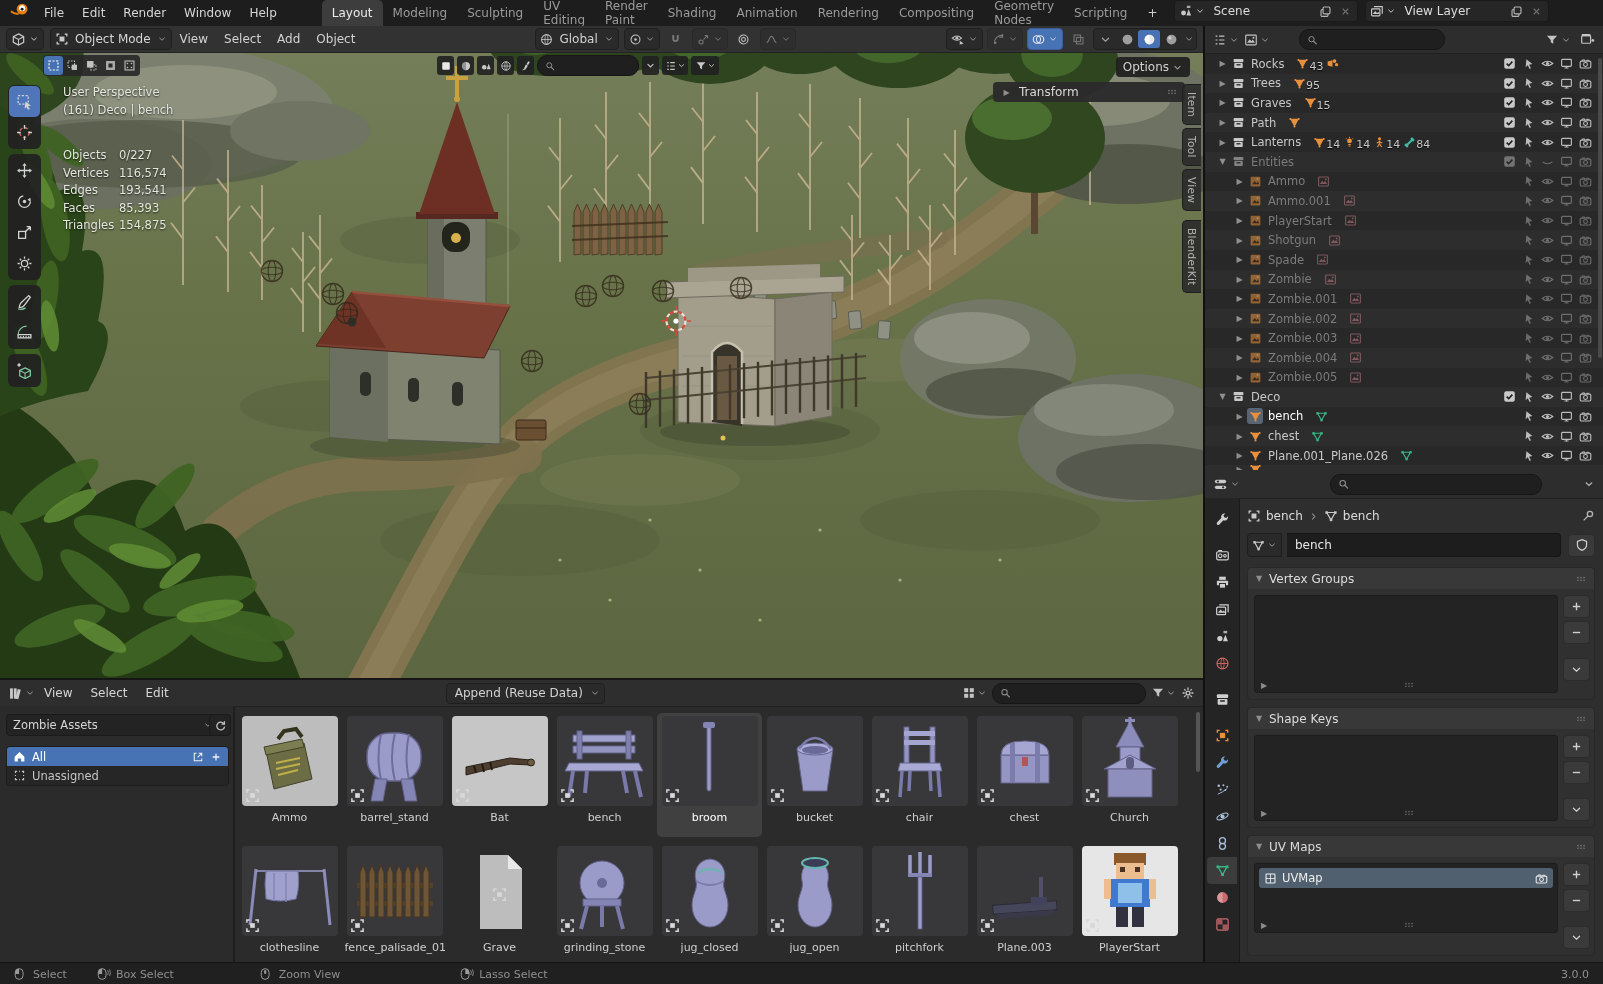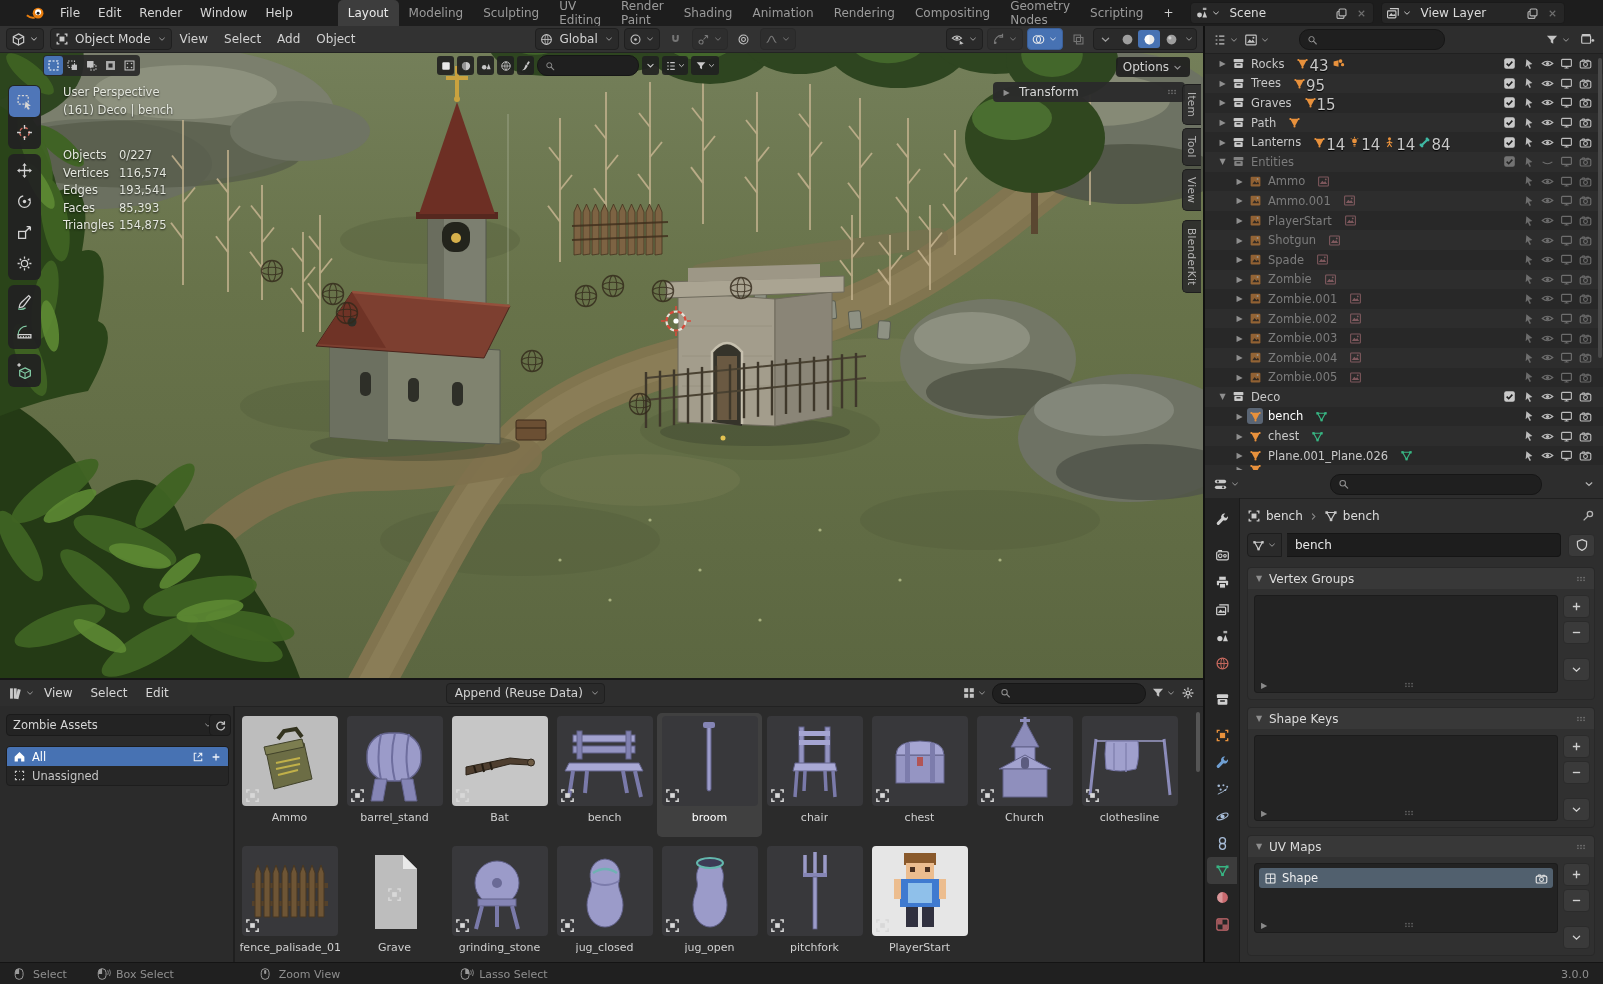--- a/index.html
+++ b/index.html
@@ -2,21 +2,21 @@
 <html><head>
 <meta charset="utf-8">
 <style>
   html,body{margin:0;padding:0;background:#111;}
   #app{position:relative;width:1603px;height:984px;overflow:hidden;background:#1d1d1d;
        font-family:"DejaVu Sans","Liberation Sans",sans-serif;color:#cfcfcf;font-size:12px;
        -webkit-font-smoothing:antialiased;user-select:none;}
   .abs{position:absolute;}
   .row{display:flex;align-items:center;}
   
-  #topbar{left:0;top:0;width:1305px;height:26px;background:#1d1d1d;border-bottom:1px solid #131313;display:flex;align-items:center;margin-left:16px;}
+  #topbar{left:0;top:0;width:1305px;height:26px;background:#1d1d1d;border-bottom:1px solid #131313;display:flex;align-items:flex-start;}
   .tmenu{padding:0 9px;height:26px;display:flex;align-items:center;color:#d6d6d6;cursor:default;}
   .wtab{padding:0 10px;height:26px;display:flex;align-items:center;color:#9b9b9b;}
   .wtab.active{background:#3d3d3d;color:#eaeaea;border-radius:5px 5px 0 0;}
   .tb-widget{display:flex;align-items:center;background:#262626;border:1px solid #1a1a1a;border-radius:4px;height:20px;margin-left:7px;}
   .tb-widget .seg{display:flex;align-items:center;padding:0 4px;height:100%;}
   
   #viewport{left:0;top:26px;width:1203px;height:652px;overflow:hidden;background:#62704a;}
   #vp-h1{left:0;top:0;width:1203px;height:26px;background:#323232;border-bottom:1px solid #232323;display:flex;align-items:center;z-index:5;}
   .vmenu{padding:0 8px;color:#d2d2d2;}
   .chip{display:flex;align-items:center;background:#2a2a2a;border:1px solid #1f1f1f;border-radius:4px;height:20px;padding:0 4px;gap:3px;}
@@ -66,21 +66,21 @@
   #ol-header{height:27px;background:#2d2d2d;border-bottom:1px solid #202020;display:flex;align-items:center;padding:0 8px;gap:5px;}
   #ol-rows{position:absolute;top:28px;left:0;right:0;bottom:0;overflow:hidden;}
   .olrow{height:19.6px;display:flex;align-items:center;font-size:11.5px;color:#c8c8c8;}
   .olrow.stripe{background:rgba(255,255,255,.025);}
   .olrow .nm{margin-left:5px;white-space:nowrap;}
   .olrow.muted .nm{color:#7c7c7c;}
   .olrow .ctr{margin-left:auto;display:flex;align-items:center;padding-right:8px;}
   .ctr span{width:19px;display:flex;justify-content:center;color:#bdbdbd;}
   .olrow.muted .ctr{opacity:.45;}
   .disc{width:15px;display:flex;justify-content:center;color:#8f8f8f;font-size:8px;}
-  .bcount{font-size:15px;color:#c8c8c8;margin:5px 2px 0 -1px;text-shadow:0 1px 1px #000;}
+  .bcount{font-size:11px;color:#c8c8c8;margin:5px 2px 0 -1px;text-shadow:0 1px 1px #000;}
   #props{left:0;top:444px;width:398px;height:492px;background:#2e2e2e;}
   #pr-tabs{position:absolute;left:0;top:28px;bottom:0;width:34px;background:#242424;border-right:1px solid #1b1b1b;display:flex;flex-direction:column;align-items:center;padding-top:8px;gap:0;}
   .ptab{width:30px;height:27px;display:flex;align-items:center;justify-content:center;border-radius:4px 0 0 4px;}
   .ptab.active{background:#3c3c3c;}
   .pgap{height:9px;}
   #pr-header{position:absolute;left:0;top:0;right:0;height:28px;background:#2d2d2d;border-bottom:1px solid #202020;display:flex;align-items:center;padding:0 8px;gap:6px;}
   #pr-content{position:absolute;left:34px;top:28px;right:0;bottom:0;padding:6px 8px 0 8px;}
   .panel{background:#303030;border-radius:4px;margin-bottom:7px;border:1px solid #282828;}
   .phead{height:21px;background:#383838;border-radius:4px 4px 0 0;display:flex;align-items:center;padding:0 6px;gap:5px;color:#dcdcdc;}
   .phead.closed{border-radius:4px;}
@@ -1039,20 +1039,34 @@
             </svg><span class="badge">
               <svg width="15" height="15" viewBox="0 0 16 16" style="display:block;">
                 <path d="M2 5V2h3M11 2h3v3M14 11v3h-3M5 14H2v-3" stroke="#d8d8d8" fill="none" stroke-width="1.6"></path>
                 <rect x="5.5" y="5.5" width="5" height="5" fill="#d8d8d8"></rect>
               </svg>
             </span></div>
           <div class="tlabel" style="color: rgb(255, 255, 255);">broom</div>
         </div>
         <div class="tile">
           <div class="thumb" style="background: rgb(56, 56, 59);"><svg width="96" height="90" viewBox="0 0 96 88">
+              <path d="M30,32 L66,32 L60,74 L36,74 Z" fill="#9b9bc9" stroke="#62628a"></path>
+              <ellipse cx="48" cy="32" rx="18" ry="6" fill="#aeaedd" stroke="#62628a"></ellipse>
+              <ellipse cx="48" cy="33" rx="13" ry="4" fill="#6a6a96"></ellipse>
+              <path d="M32,32 Q48,10 64,32" fill="none" stroke="#7c7cac" stroke-width="2.5"></path>
+            </svg><span class="badge">
+              <svg width="15" height="15" viewBox="0 0 16 16" style="display:block;">
+                <path d="M2 5V2h3M11 2h3v3M14 11v3h-3M5 14H2v-3" stroke="#d8d8d8" fill="none" stroke-width="1.6"></path>
+                <rect x="5.5" y="5.5" width="5" height="5" fill="#d8d8d8"></rect>
+              </svg>
+            </span></div>
+          <div class="tlabel">bucket</div>
+        </div>
+        <div class="tile">
+          <div class="thumb" style="background: rgb(56, 56, 59);"><svg width="96" height="90" viewBox="0 0 96 88">
               <rect x="32" y="10" width="5" height="38" fill="#9393c1" stroke="#62628a"></rect>
               <rect x="58" y="10" width="5" height="38" fill="#9393c1" stroke="#62628a"></rect>
               <rect x="32" y="14" width="31" height="5" fill="#a5a5d2"></rect>
               <rect x="32" y="23" width="31" height="5" fill="#a5a5d2"></rect>
               <polygon points="28,46 68,46 70,54 26,54" fill="#a9a9d5" stroke="#62628a"></polygon>
               <path d="M30,54 L28,80 M66,54 L68,80 M38,54 L37,74 M58,54 L59,74" stroke="#7a7aaa" stroke-width="3.5"></path>
             </svg><span class="badge">
               <svg width="15" height="15" viewBox="0 0 16 16" style="display:block;">
                 <path d="M2 5V2h3M11 2h3v3M14 11v3h-3M5 14H2v-3" stroke="#d8d8d8" fill="none" stroke-width="1.6"></path>
                 <rect x="5.5" y="5.5" width="5" height="5" fill="#d8d8d8"></rect>
@@ -1182,20 +1196,36 @@
               <path d="M38,8 V28 M48,5 V28 M58,8 V28" stroke="#9b9bc9" stroke-width="3.5" fill="none"></path>
               <rect x="36" y="26" width="24" height="4" fill="#8585b5"></rect>
               <rect x="46" y="30" width="4" height="52" fill="#9b9bc9" stroke="#62628a" stroke-width=".8"></rect>
             </svg><span class="badge">
               <svg width="15" height="15" viewBox="0 0 16 16" style="display:block;">
                 <path d="M2 5V2h3M11 2h3v3M14 11v3h-3M5 14H2v-3" stroke="#d8d8d8" fill="none" stroke-width="1.6"></path>
                 <rect x="5.5" y="5.5" width="5" height="5" fill="#d8d8d8"></rect>
               </svg>
             </span></div>
           <div class="tlabel">pitchfork</div>
+        </div>
+        <div class="tile">
+          <div class="thumb" style="background: rgb(56, 56, 59);"><svg width="96" height="90" viewBox="0 0 96 88">
+              <g transform="rotate(-4 48 62)">
+                <rect x="16" y="56" width="64" height="9" fill="#46465a" stroke="#2a2a38"></rect>
+                <rect x="20" y="65" width="56" height="5" fill="#39394a"></rect>
+              </g>
+              <rect x="62" y="30" width="4" height="28" fill="#50506a"></rect>
+              <rect x="54" y="50" width="16" height="8" fill="#42425a"></rect>
+            </svg><span class="badge">
+              <svg width="15" height="15" viewBox="0 0 16 16" style="display:block;">
+                <path d="M2 5V2h3M11 2h3v3M14 11v3h-3M5 14H2v-3" stroke="#d8d8d8" fill="none" stroke-width="1.6"></path>
+                <rect x="5.5" y="5.5" width="5" height="5" fill="#d8d8d8"></rect>
+              </svg>
+            </span></div>
+          <div class="tlabel">Plane.003</div>
         </div>
         <div class="tile">
           <div class="thumb" style="background: rgb(230, 230, 230);"><svg width="96" height="90" viewBox="0 0 96 88">
               <rect x="32" y="6" width="32" height="12" fill="#8a5a2c"></rect>
               <rect x="34" y="16" width="28" height="16" fill="#ecbd8f"></rect>
               <rect x="38" y="20" width="5" height="5" fill="#4a3020"></rect>
               <rect x="53" y="20" width="5" height="5" fill="#4a3020"></rect>
               <rect x="28" y="32" width="40" height="28" fill="#3f7ad0"></rect>
               <rect x="36" y="36" width="24" height="20" fill="#8fc0ea"></rect>
               <rect x="22" y="32" width="7" height="20" fill="#ecbd8f"></rect>
@@ -2641,21 +2671,21 @@
             </div>
             <div class="pbody">
               <div class="listbox" style="height: 68px;">
                 <div class="uvrow">
                   <span>
                     <svg width="13" height="13" viewBox="0 0 16 16" style="display:block;">
                       <rect x="2.5" y="2.5" width="11" height="11" rx="1" fill="none" stroke="currentColor" stroke-width="1.3"></rect>
                       <path d="M2.5 8h11M8 2.5v11" stroke="currentColor" stroke-width="1"></path>
                     </svg>
                   </span>
-                  <span style="flex: 1 1 0%;">Shape</span>
+                  <span style="flex: 1 1 0%;">UVMap</span>
                   <span style="color: rgb(229, 229, 229);">
                     <svg width="13" height="13" viewBox="0 0 16 16" style="display:block;">
                       <rect x="1.5" y="5" width="13" height="8.5" rx="1.5" fill="none" stroke="currentColor" stroke-width="1.4"></rect>
                       <circle cx="8" cy="9.2" r="2.4" fill="none" stroke="currentColor" stroke-width="1.3"></circle>
                       <path d="M4 5V3.6h3V5M9.5 5V4h2.5v1" stroke="currentColor" stroke-width="1.2" fill="none"></path>
                     </svg>
                   </span>
                 </div>
                 <div class="lfoot">
                   <span style="font-size: 8px;">▶</span>

